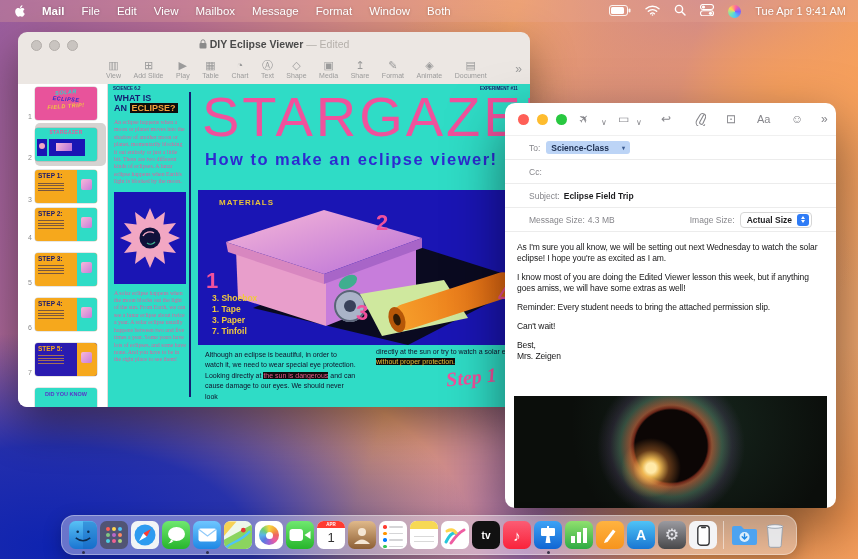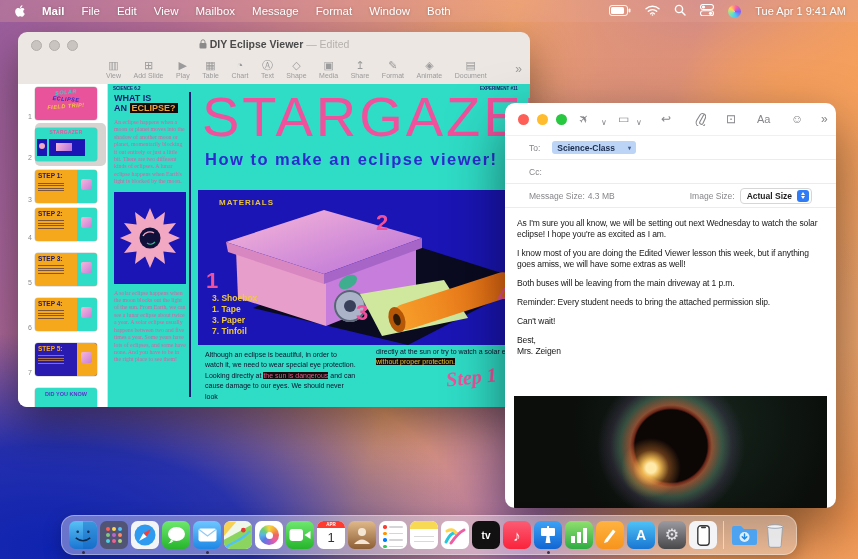--- a/index.html
+++ b/index.html
@@ -96,21 +96,21 @@
   .ml-toolbar{position:relative;height:32px;}
   .ml-lights{position:absolute;top:11px;left:13px;display:flex;gap:8px;}
   .ml-lights span{width:11px;height:11px;border-radius:50%;}
   .lt-r{background:#ff5f57;}.lt-y{background:#febc2e;}.lt-g{background:#28c840;}
   .ml-ic{position:absolute;top:8px;color:#86868b;font-size:12px;line-height:16px;}
   .ml-ic.small{font-size:8px;top:12px;}
   .ml-rows{border-top:1px solid #f0f0f0;}
   .m-row{height:24px;display:flex;align-items:center;padding:0 24px;border-bottom:1px solid #ececec;font-size:8.5px;color:#86868b;}
   .m-val{color:#1d1d1f;margin-left:4px;}
   .m-val.b{font-weight:700;}
-  .m-pill{margin-left:12px;background:#bcd4f6;color:#1a2c4e;font-weight:700;border-radius:3px;padding:1.5px 5px;display:inline-flex;align-items:center;gap:13px;font-size:8.5px;}
+  .m-pill{margin-left:6px;background:#bcd4f6;color:#1a2c4e;font-weight:700;border-radius:3px;padding:1.5px 5px;display:inline-flex;align-items:center;gap:13px;font-size:8.5px;}
   .m-pill .chev{font-size:6px;color:#3a5a8e;}
   .m-right{margin-left:auto;display:flex;align-items:center;gap:5px;}
   .m-popup{display:inline-flex;align-items:center;gap:5px;border:1px solid #d6d6d6;border-radius:4px;padding:1px 2px 1px 6px;background:#fff;color:#1d1d1f;font-weight:700;}
   .m-popup .caps{width:12px;height:12px;border-radius:3px;background:#2f7cf6;display:flex;flex-direction:column;align-items:center;justify-content:center;gap:1px;}
   .m-popup .caps i{display:block;width:0;height:0;border-left:2.5px solid transparent;border-right:2.5px solid transparent;}
   .m-popup .caps i.up{border-bottom:3px solid #fff;}
   .m-popup .caps i.dn{border-top:3px solid #fff;}
   .ml-body{padding:10px 12px 0;}
   .ml-body p{margin:0 0 8px;font-size:8.5px;line-height:11px;color:#161617;letter-spacing:-.1px;}
   .ml-body p.tight{margin-bottom:0;}
@@ -459,38 +459,41 @@
         <span>To:</span>
         <span class="m-pill">
             <span>Science-Class</span>
             <span class="chev">▾</span>
           </span>
       </div>
       <div class="m-row">
           <span>Cc:</span>
         </div>
       <div class="m-row">
+        <span>Subject:</span>
+        <span class="m-val b">Eclipse Field Trip</span>
+      </div>
+      <div class="m-row">
         <span>Message Size:</span>
         <span style="margin-left:3px;">4.3 MB</span>
         <span class="m-right">
           <span>Image Size:</span>
           <span class="m-popup">
             <span>Actual Size</span>
             <span class="caps">
                 <i class="up"></i>
                 <i class="dn"></i>
               </span>
           </span>
         </span>
       </div>
     </div>
     <div class="ml-body">
       <p>As I'm sure you all know, we will be setting out next Wednesday to watch the solar eclipse! I hope you're as excited as I am.</p>
       <p>I know most of you are doing the Edited Viewer lesson this week, but if anything goes amiss, we will have some extras as well!</p>
-      <p>Both buses will be leaving from the main driveway at 1 p.m.</p>
       <p>Reminder: Every student needs to bring the attached permission slip.</p>
       <p>Can't wait!</p>
       <p class="tight">Best,</p>
       <p>Mrs. Zeigen</p>
     </div>
     <div class="ml-attach"></div>
   </div>
 
   <div class="dock">
     <div class="dk running">

